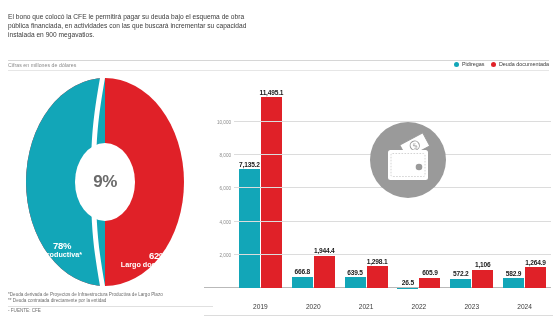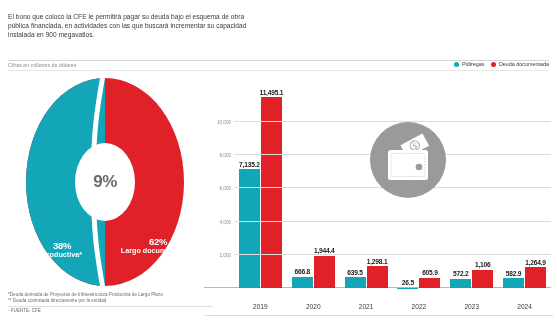--- a/index.html
+++ b/index.html
@@ -55,21 +55,21 @@
     font-size:17px; font-weight:bold; color:#6a6a6a;
     letter-spacing:-0.5px;
   }
   .slice-label {
     position:absolute; text-align:center; color:#ffffff;
     font-weight:bold; line-height:8.5px;
   }
   .slice-pct { font-size:9.5px; display:block; letter-spacing:-0.3px; }
   .slice-name { font-size:7.2px; display:block; }
   .lbl-left  { left:22px;  top:166px; width:64px; }
-  .lbl-right { left:108px; top:162px; width:84px; }
+  .lbl-right { left:108px; top:176px; width:84px; }
 
   
   .footnotes { position:absolute; left:8px; top:292px; width:220px; }
   .fn { font-size:4.6px; color:#6f6f6f; line-height:6.4px; }
   .fn-rule { border-top:1px solid #e0e0e0; margin:1px 0; width:205px; }
   .src { font-size:4.6px; color:#6f6f6f; line-height:6.4px; margin-top:1px; }
 
   
   .chart { position:absolute; left:204px; top:76px; width:349px; height:240px; }
   .plot {
@@ -153,21 +153,21 @@
     <div class="donut">
       <svg width="158" height="208" viewBox="0 0 158 208">
         <ellipse cx="79" cy="104" rx="79" ry="104" fill="#E02128"></ellipse>
         <path d="M79,0 A79,104 0 0,0 79,208 L79,104 Z" fill="#12A6B8"></path>
         <path d="M79,0 C72,40 70,60 70,104 C70,148 72,168 79,208 L74,208 C67,168 65,148 65,104 C65,60 67,40 74,0 Z" fill="#ffffff"></path>
         <ellipse cx="79" cy="104" rx="30" ry="39" fill="#ffffff"></ellipse>
       </svg>
       <div class="donut-center-label">9%</div>
     </div>
     <div class="slice-label lbl-left">
-      <span class="slice-pct">38%</span>
+      <span class="slice-pct">78%</span>
       <span class="slice-name">Productiva*</span>
     </div>
     <div class="slice-label lbl-right">
       <span class="slice-pct">62%</span>
       <span class="slice-name">Largo documentada**</span>
     </div>
   </div>
 
   <div class="footnotes">
     <div class="fn">*Deuda derivada de Proyectos de Infraestructura Productiva de Largo Plazo</div>

